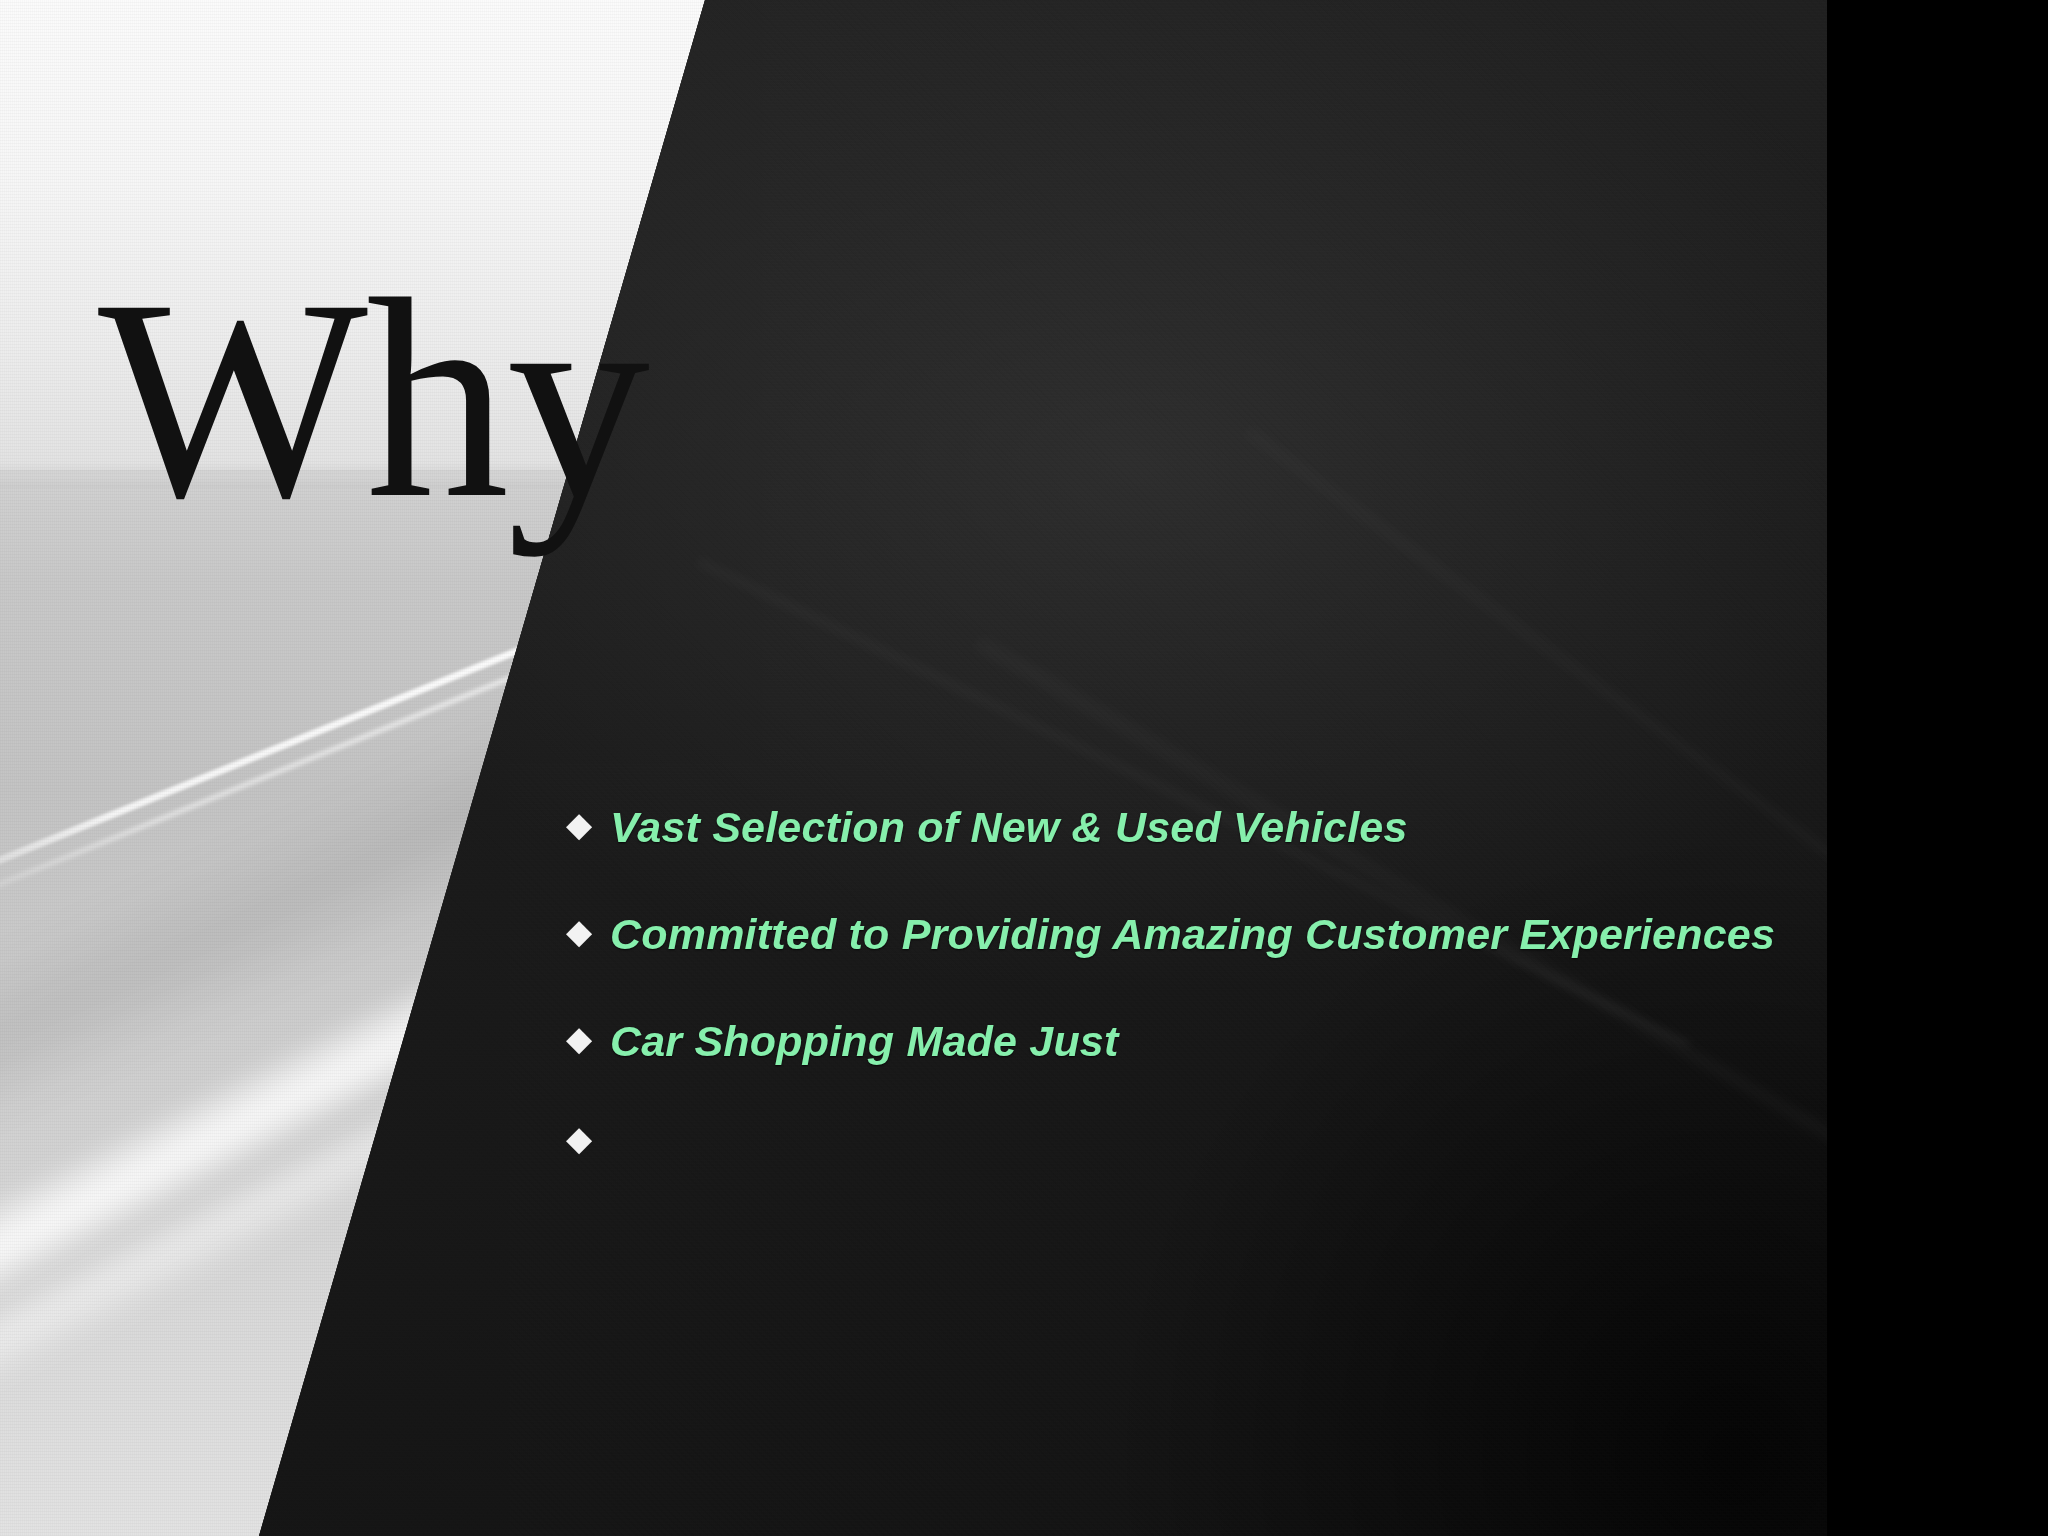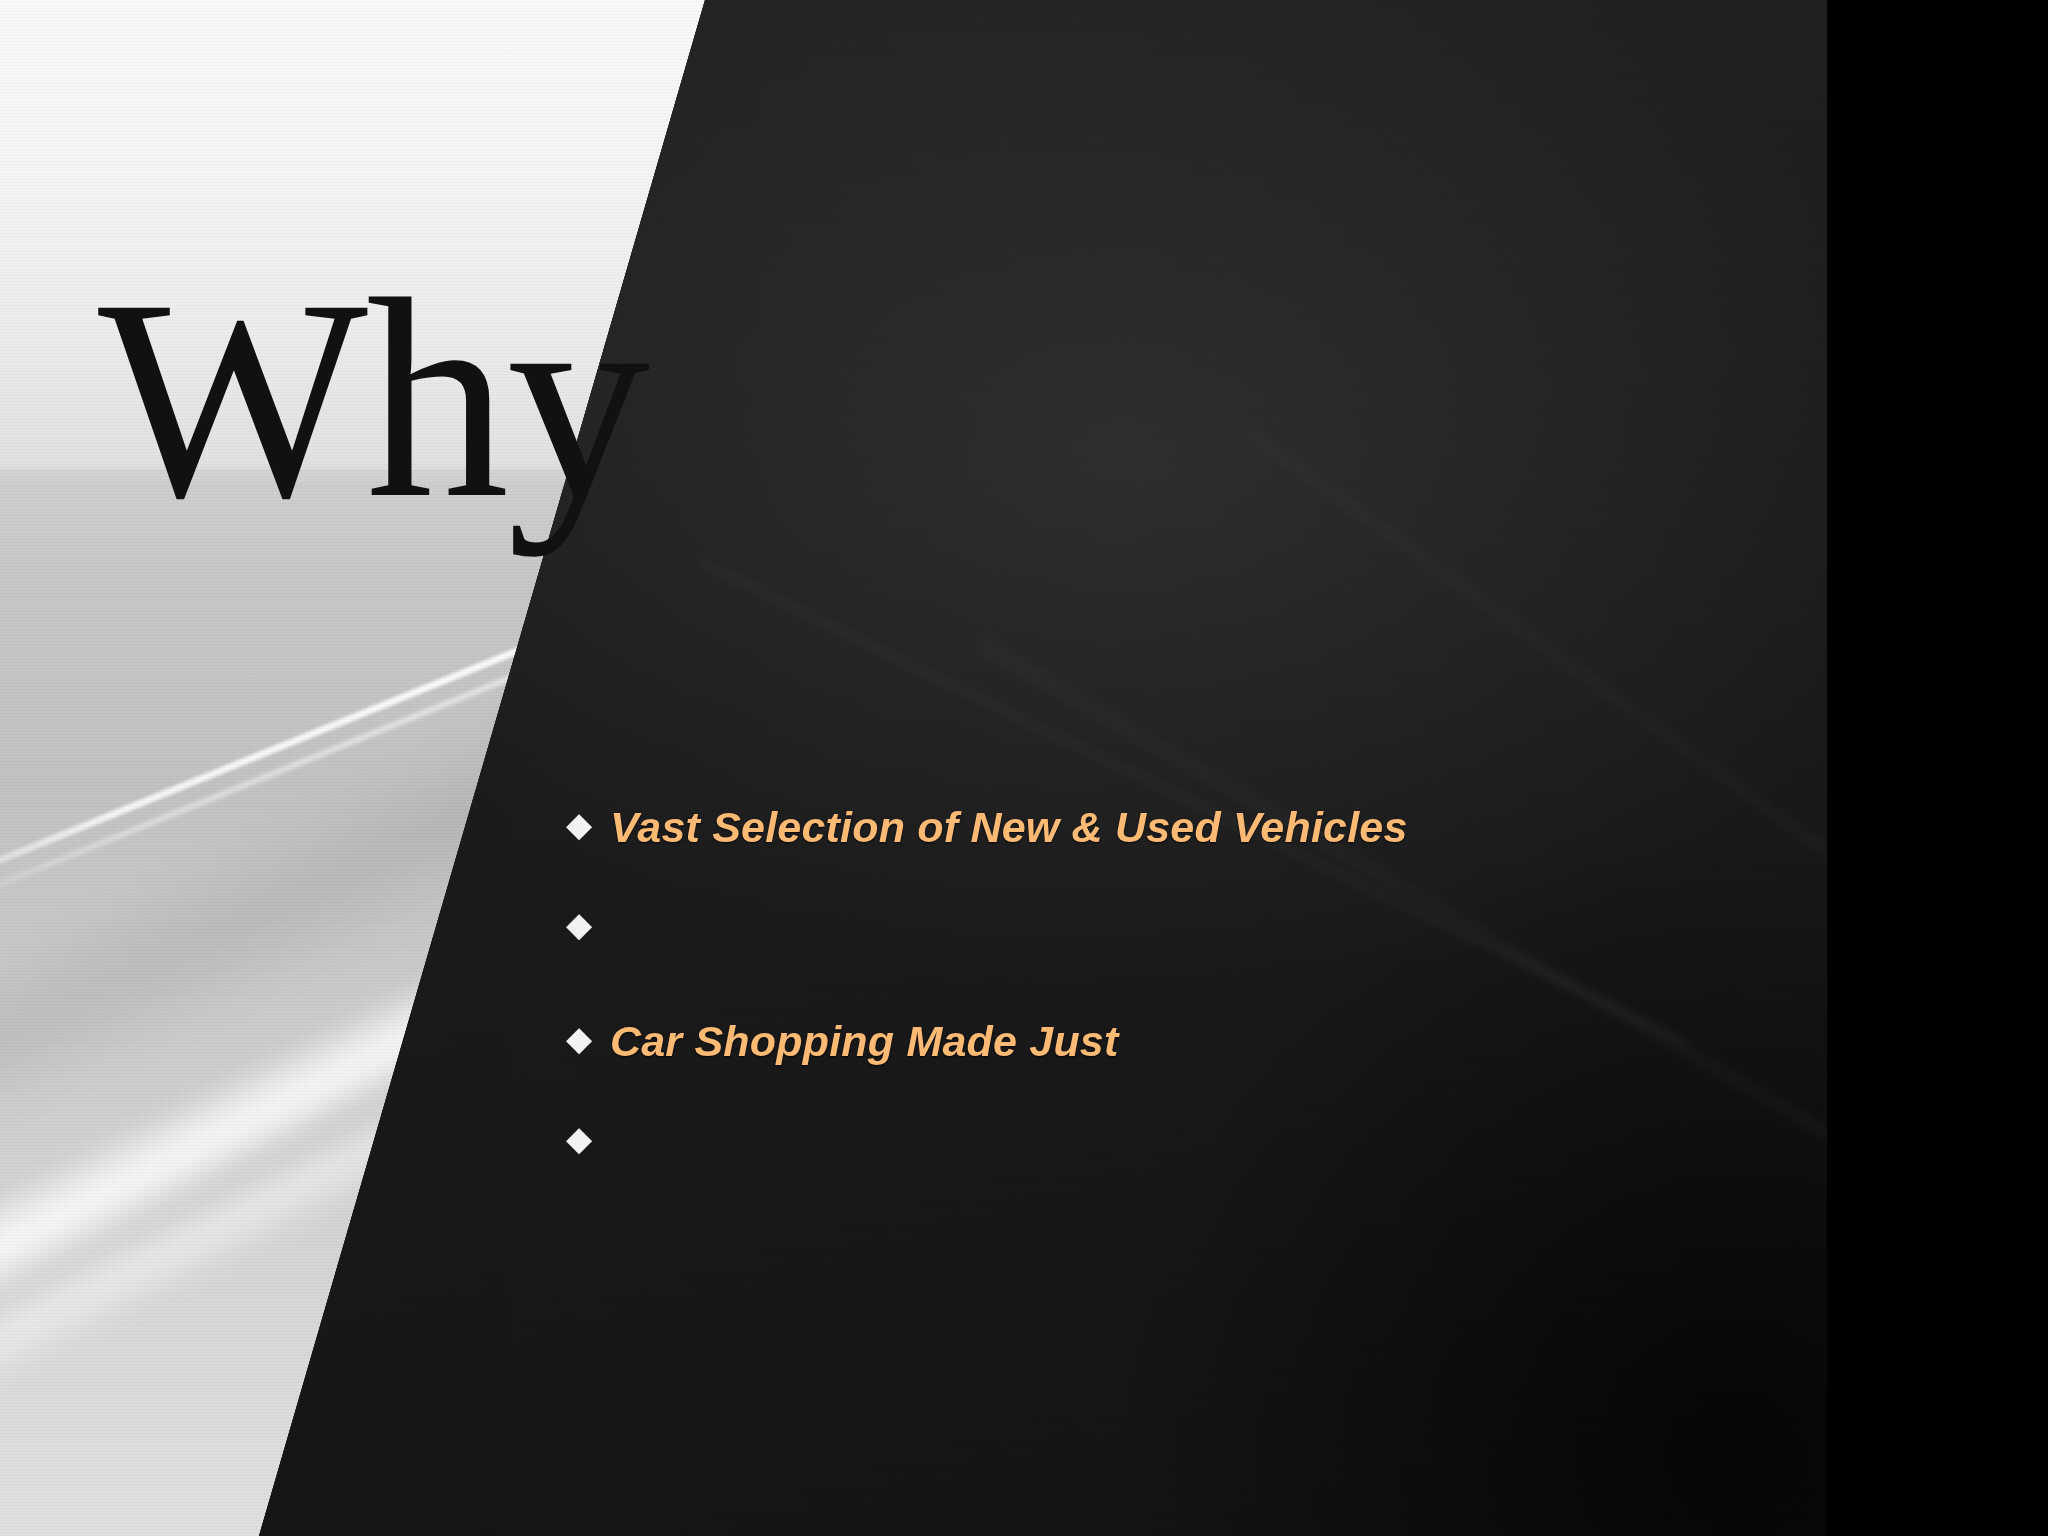--- a/index.html
+++ b/index.html
@@ -253,21 +253,21 @@
     position: relative;
     top: -6px;
   }
   .bullet-text {
     flex: 0 0 auto;
     font-family: "Liberation Sans", sans-serif;
     font-style: italic;
     font-weight: 700;
     font-size: 43px;
     line-height: 1;
-    color: #fdba74;
+    color: #86efac;
     letter-spacing: 0.2px;
     text-shadow: 0 1px 2px rgba(0,0,0,0.75);
     text-align: center;
   }
 </style>
 </head>
 <body>
 
 <div id="slide">
 
@@ -297,20 +297,21 @@
 
   <div class="bullets">
 
     <div class="bullet-item">
       <span class="bullet-marker">◆</span>
       <span class="bullet-text">Vast Selection of New &amp; Used Vehicles</span>
     </div>
 
     <div class="bullet-item">
       <span class="bullet-marker">◆</span>
+      <span class="bullet-text">Committed to Providing Amazing Customer Experiences</span>
     </div>
 
     <div class="bullet-item">
       <span class="bullet-marker">◆</span>
       <span class="bullet-text">Car Shopping Made Just</span>
     </div>
 
     <div class="bullet-item">
       <span class="bullet-marker">◆</span>
     </div>

